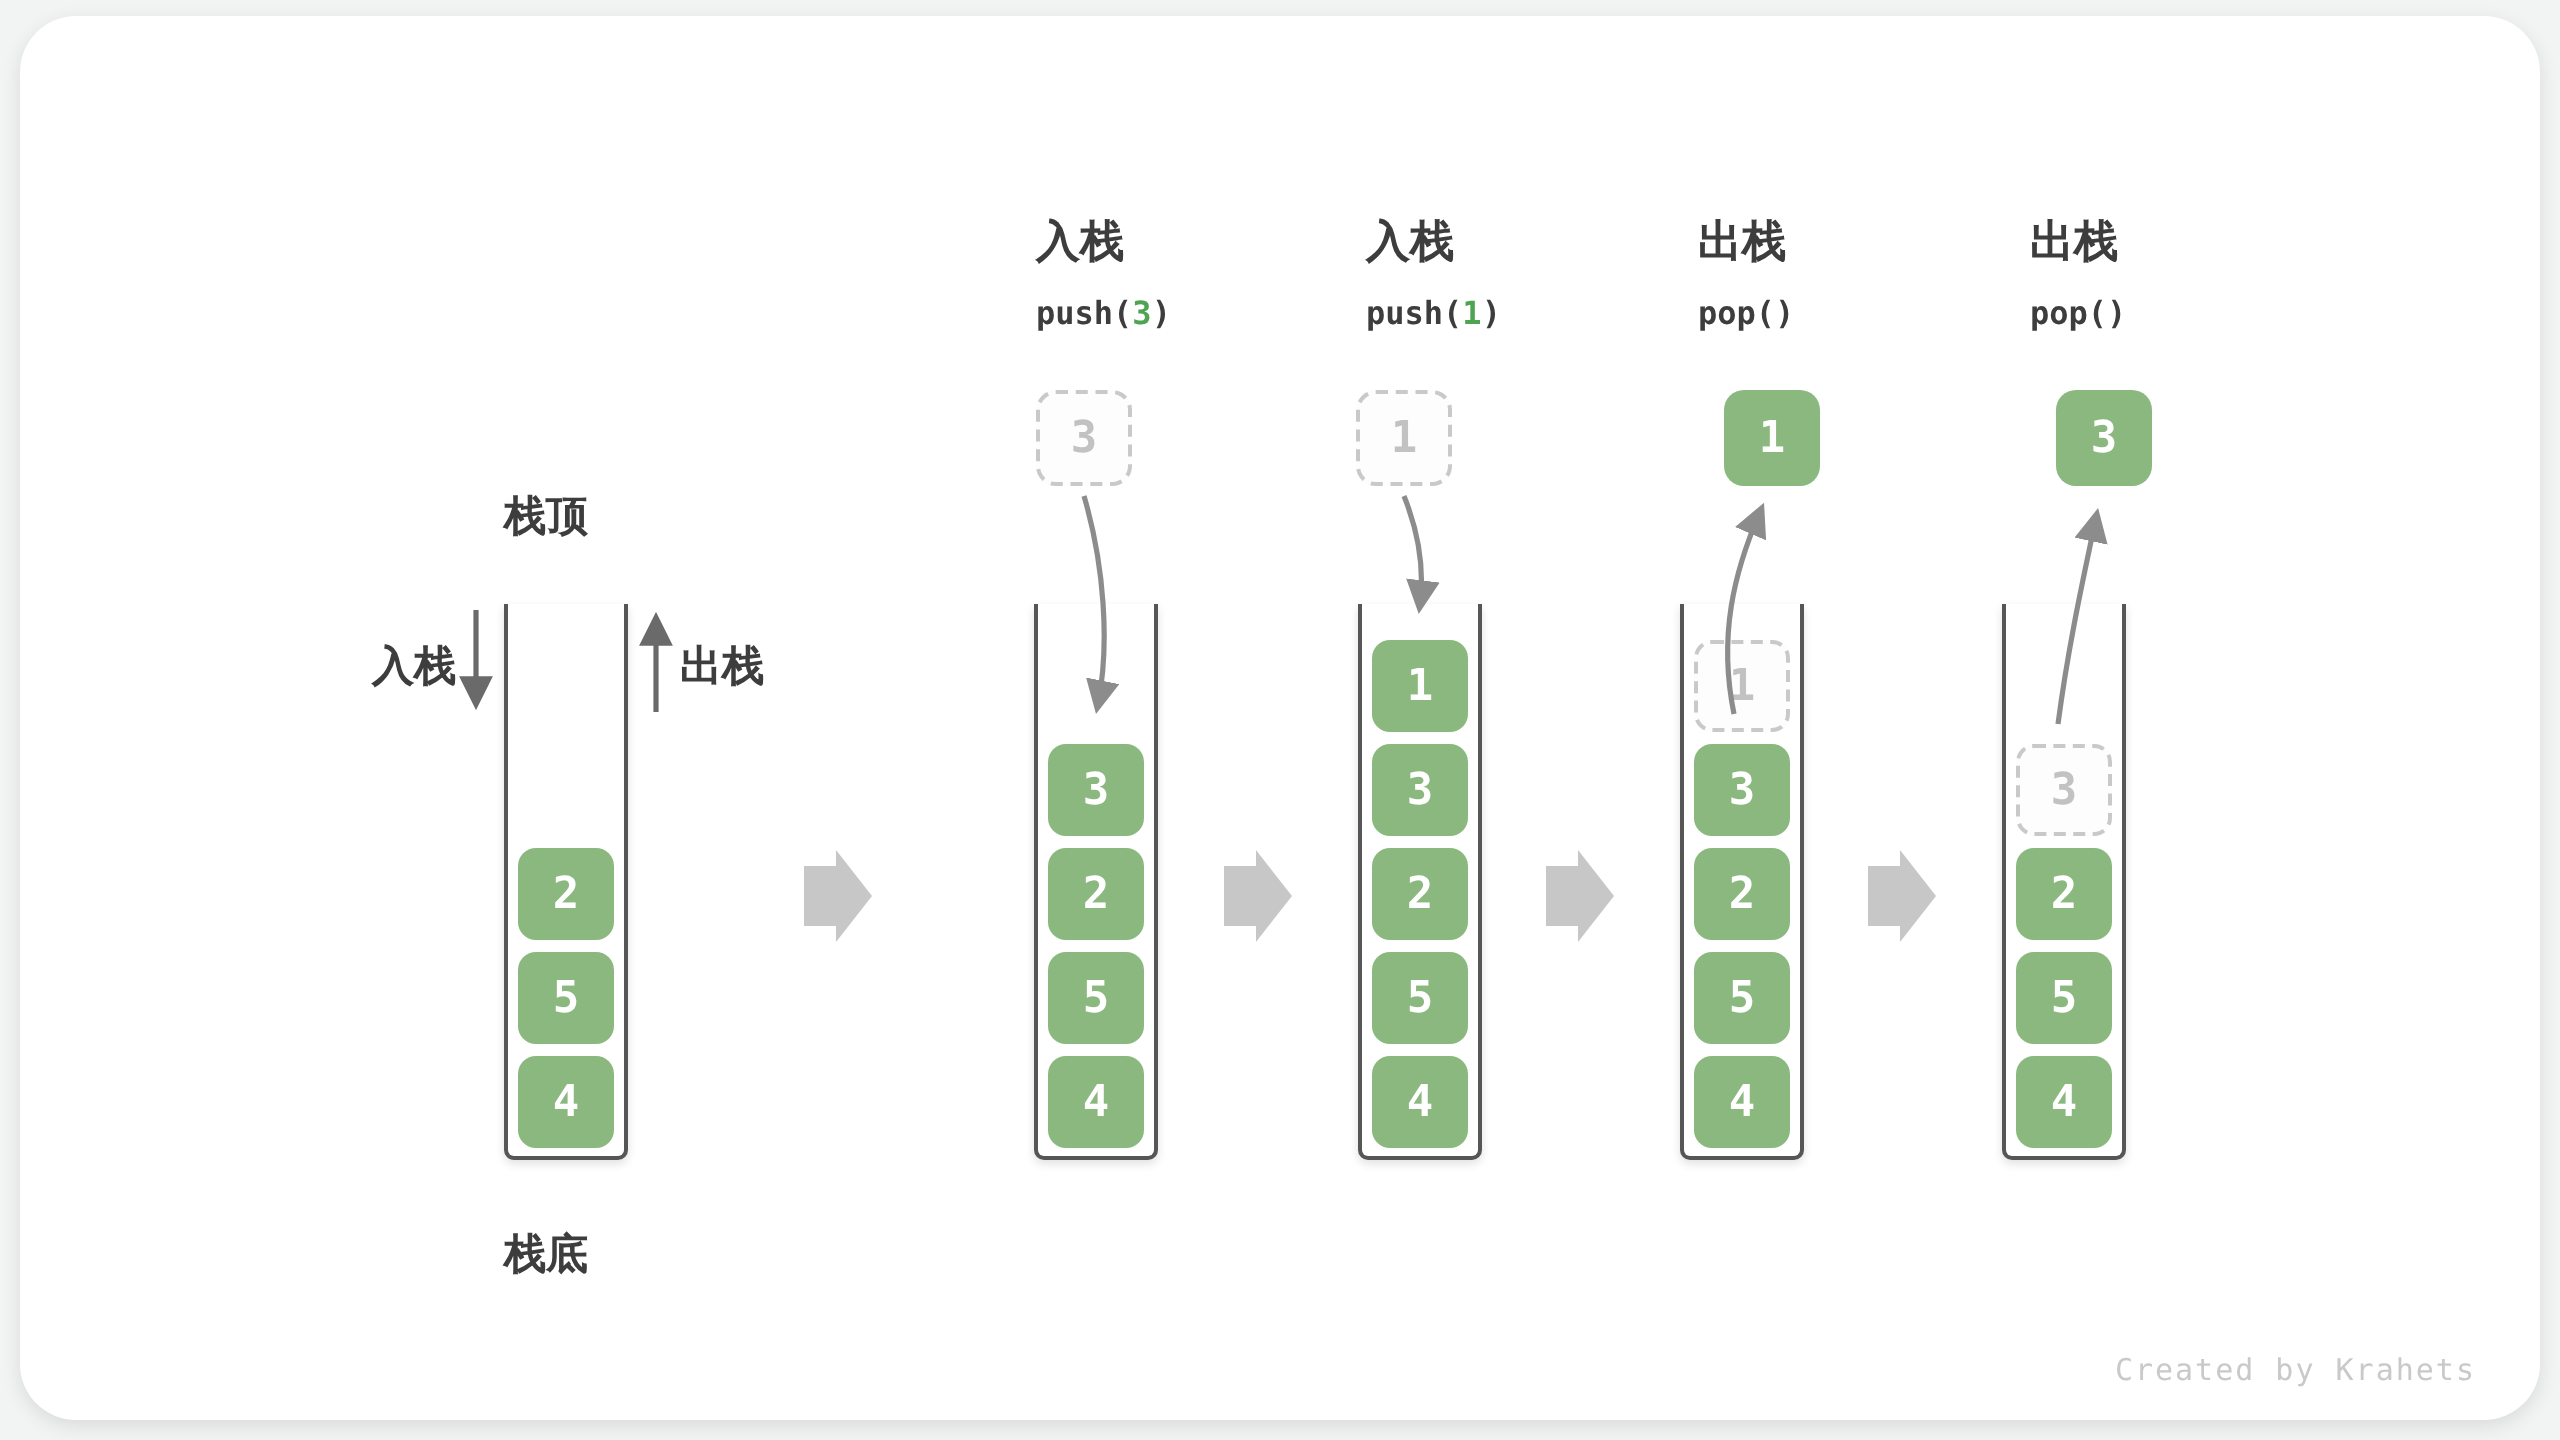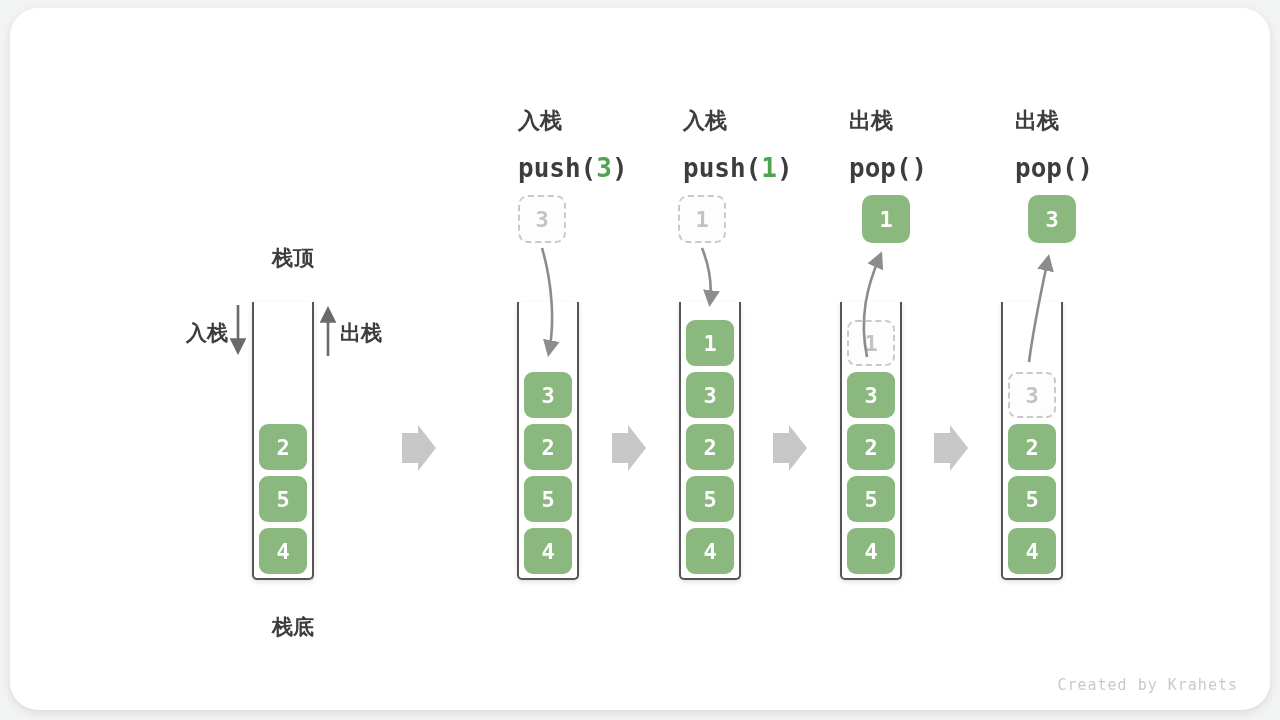--- a/index.html
+++ b/index.html
@@ -20,23 +20,23 @@
     background:#e4e4e4;border-radius:6px;
     display:flex;align-items:center;justify-content:center;
     font-family:"DejaVu Sans Mono", monospace;
     font-weight:700;font-size:26px;color:#3d3d3d;letter-spacing:1px;
   }
   .op{position:absolute;top:107px;text-align:left;}
   .op-cn{
     font-size:22px;font-weight:700;color:#3d3d3d;line-height:28px;
   }
   .op-code{
-    margin-top:18px;
+    margin-top:7px;
     font-family:"DejaVu Sans Mono", monospace;
-    font-weight:700;font-size:26px;color:#3d3d3d;line-height:30px;
+    font-weight:700;font-size:16px;color:#3d3d3d;line-height:30px;
   }
   .op-code .arg{color:#4fa452;}
   .cn-label{
     position:absolute;font-size:21px;font-weight:700;color:#3d3d3d;
   }
   .stack{
     position:absolute;top:302px;width:62px;height:278px;
     box-sizing:border-box;
     border-left:2px solid #565656;border-right:2px solid #565656;border-bottom:2px solid #565656;
     border-radius:0 0 5px 5px;
@@ -96,24 +96,24 @@
   <div class="op" style="left:1015px">
     <div class="op-cn">出栈</div>
     <div class="op-code"><span>pop()</span><span class="arg"></span><span></span></div>
   </div>
 
   <div class="float-box dashed" style="left:518px">3</div>
   <div class="float-box dashed" style="left:678px">1</div>
   <div class="float-box solid" style="left:862px">1</div>
   <div class="float-box solid" style="left:1028px">3</div>
 
-  <div class="cn-label" style="left:252px;top:244px;width:62px;text-align:right">栈顶</div>
+  <div class="cn-label" style="left:252px;top:244px;width:62px;text-align:left">栈顶</div>
   <div class="cn-label" style="left:180px;top:319px;width:48px;text-align:right">入栈</div>
   <div class="cn-label" style="left:340px;top:319px;width:48px;text-align:left">出栈</div>
-  <div class="cn-label" style="left:252px;top:613px;width:62px;text-align:right">栈底</div>
+  <div class="cn-label" style="left:252px;top:613px;width:62px;text-align:left">栈底</div>
 
   <div class="stack" style="left:252px">
     <div class="item">2</div>
     <div class="item">5</div>
     <div class="item">4</div>
   </div>
 
   <div class="stack" style="left:517px">
     <div class="item">3</div>
     <div class="item">2</div>

